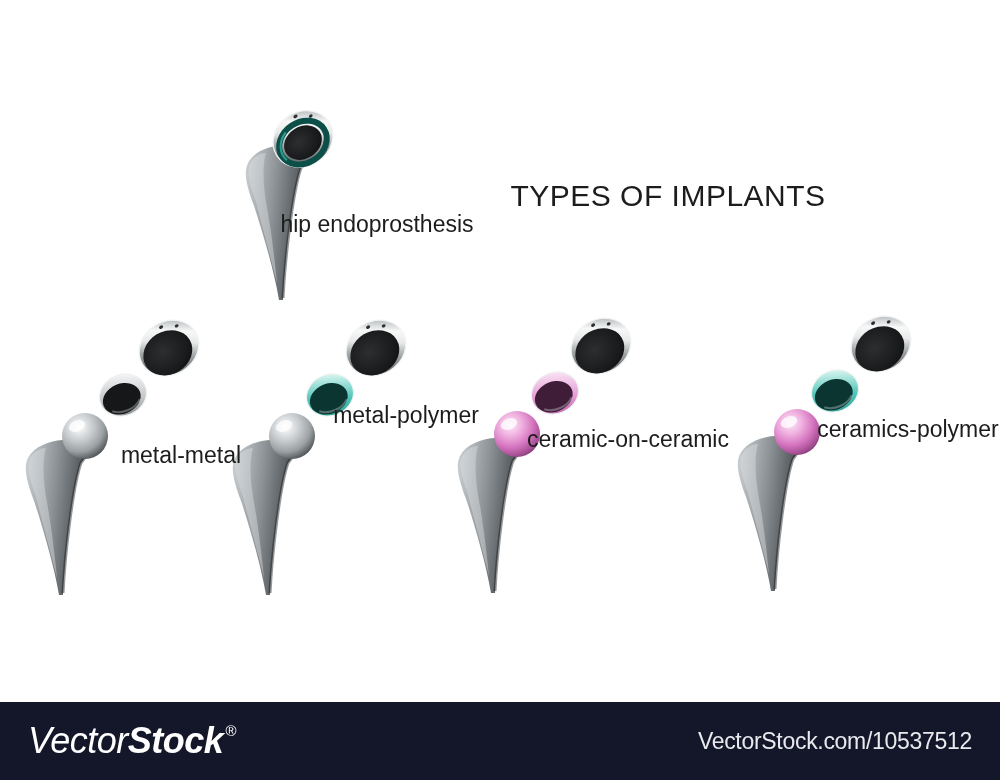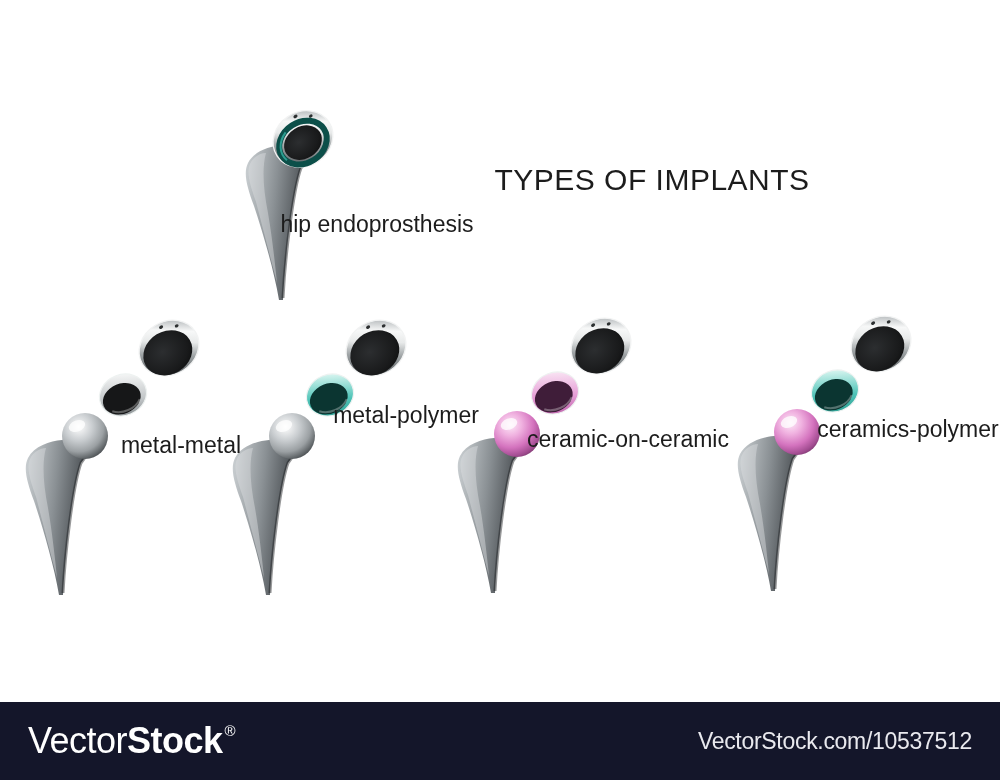--- a/index.html
+++ b/index.html
@@ -2,33 +2,33 @@
 <html><head>
 <meta charset="utf-8">
 <style>
   html,body{margin:0;padding:0;background:#ffffff;}
   .canvas{
     position:relative;width:1000px;height:780px;background:#ffffff;
     overflow:hidden;font-family:"Liberation Sans",sans-serif;color:#1c1c1c;
   }
   .title{
     position:absolute;left:652px;top:163px;transform:translateX(-50%);
-    margin:0;font-size:30px;font-weight:400;letter-spacing:.5px;white-space:nowrap;
+    margin:16px;font-size:30px;font-weight:400;letter-spacing:.5px;white-space:nowrap;
   }
   .imp-label{
     position:absolute;transform:translateX(-50%);font-size:23px;
     white-space:nowrap;z-index:5;
   }
   .svg-slot{position:absolute;z-index:1;}
   .footer{
     position:absolute;left:0;top:702px;width:1000px;height:78px;
     display:flex;align-items:center;justify-content:space-between;
     padding:0 28px;box-sizing:border-box;background:#14162a;
   }
-  .brand{color:#ffffff;font-size:36px;font-weight:400;letter-spacing:-.5px;}
+  .brand{color:#ffffff;font-size:36px;font-weight:400;letter-spacing:-.5px;font-style:italic;}
   .brand .bold{font-weight:700;}
   .brand sup{font-size:15px;font-weight:400;position:relative;top:-4px;margin-left:2px;}
   .credit{color:#e9e9ee;font-size:23px;letter-spacing:-.3px;font-weight:400;}
 </style>
 </head>
 <body>
 
 <div class="canvas">
 
   <h1 class="title" style="color: rgb(28, 28, 28);">TYPES OF IMPLANTS</h1>
@@ -306,21 +306,21 @@
       <path d="M 41 280 C 36 250 24 210 16 186 C 9 167 5 153 10 143 C 16 131 32 126 44 125 C 54 124 61 118 68 111 L 80 117 C 77 129 71 138 63 148 C 55 170 47 238 45 280 Z" fill="url(#s3stem)"></path>
       <path d="M 79 118 C 75 130 70 139 63 148 C 55 170 47 238 45 278" stroke="#181b1d" stroke-width="3" fill="none" opacity="0.45"></path>
       <path d="M 18 182 C 12 165 8 152 12 144 C 15 137 22 133 28 133 C 24 147 25 168 30 193 C 34 216 37 243 39 263 C 32 236 24 205 18 182 Z" fill="#dde1e3" opacity="0.45"></path>
     </g>
       <g>
         <circle cx="67" cy="121" r="23" fill="url(#s3ball)"></circle>
         <ellipse cx="59" cy="111" rx="8.5" ry="5.5" fill="#ffffff" opacity="0.75" transform="rotate(-20 59 111)"></ellipse>
       </g>
     </svg></div>
 
-  <div class="imp-label" style="left:181px;top:432px">metal-metal</div>
+  <div class="imp-label" style="left:181px;top:442px">metal-metal</div>
   <div class="imp-label" style="left:406px;top:402px">metal-polymer</div>
   <div class="imp-label" style="left:628px;top:426px">ceramic-on-ceramic</div>
   <div class="imp-label" style="left:908px;top:416px">ceramics-polymer</div>
 
   <div class="footer" style="background: rgb(20, 22, 42);">
     <div class="brand">
       <span>Vector</span><span class="bold">Stock</span><sup>®</sup>
     </div>
     <div class="credit">VectorStock.com/10537512</div>
   </div>

